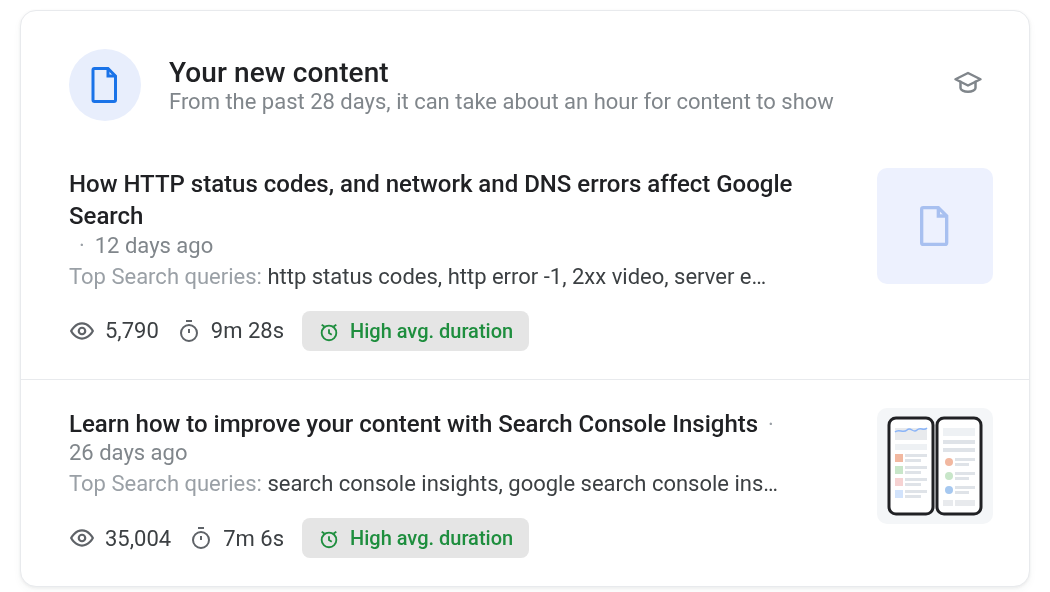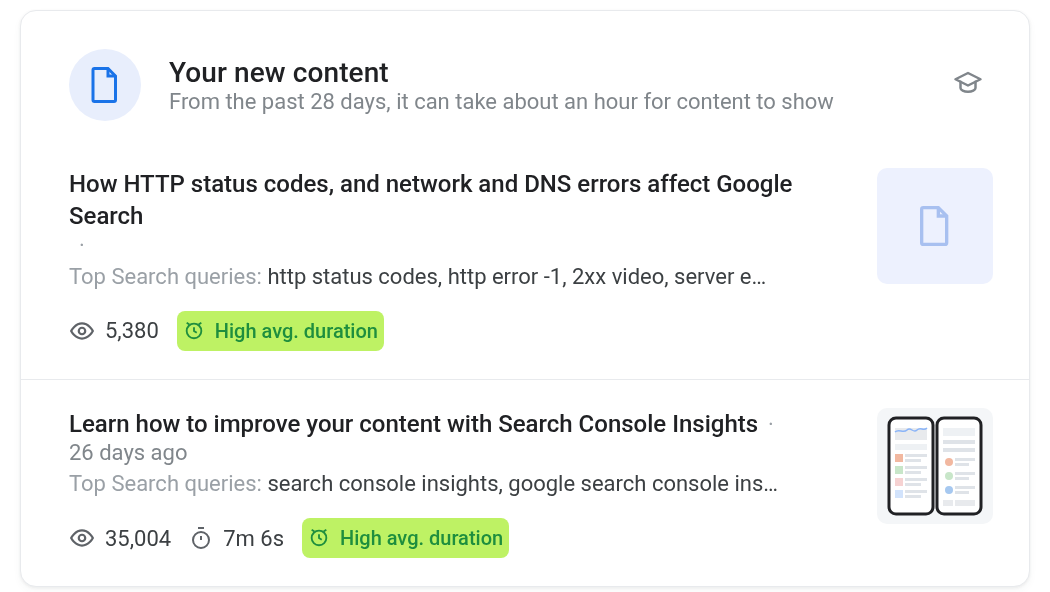--- a/index.html
+++ b/index.html
@@ -48,25 +48,25 @@
   .queries-line {
     font-size: 22px; color: #3c4043; margin-top: 6px;
     white-space: nowrap; overflow: hidden; text-overflow: ellipsis;
     max-width: 780px;
   }
   .queries-label { color: #9aa0a6; }
   .stats-line { display: flex; align-items: center; gap: 18px; margin-top: 22px; font-size: 22px; color: #3c4043; }
   .stat { display: inline-flex; align-items: center; gap: 10px; }
   .stat .ic { color: #5f6368; }
   .badge {
-    display: inline-flex; align-items: flex-start; gap: 10px;
-    background: #bef264;
+    display: inline-flex; align-items: flex-end; gap: 10px;
+    background: #e5e5e5;
     color: #1e8e3e;
     font-size: 20px; font-weight: 500;
-    padding: 8px 6px;
+    padding: 8px 16px;
     border-radius: 8px;
   }
   .thumb {
     flex: 0 0 auto; width: 116px; height: 116px;
     border-radius: 10px;
     background: #edf1fe;
     display: flex; align-items: center; justify-content: center;
     overflow: hidden;
   }
   .thumb svg { display: block; }
@@ -100,33 +100,44 @@
     </div>
   </div>
 
   <div class="list">
 
     <div class="row">
       <div class="row-main">
         <div class="row-title-line">
           <span class="row-title">How HTTP status codes, and network and DNS errors affect Google Search</span>
           <span class="row-sep">·</span>
+          <span class="row-age">12 days ago</span>
         </div>
         <div class="queries-line">
           <span class="queries-label">Top Search queries: </span><span>http status codes, http error -1, 2xx video, server e…</span>
         </div>
         <div class="stats-line">
           <span class="stat">
             <span class="ic">
               <svg width="26" height="26" viewBox="0 0 24 24" fill="none" stroke="#5f6368" stroke-width="2">
                 <path d="M2 12s3.5-7 10-7 10 7 10 7-3.5 7-10 7S2 12 2 12z"></path>
                   <circle cx="12" cy="12" r="3"></circle>
               </svg>
             </span>
-            <span>5,380</span>
+            <span>5,790</span>
+          </span>
+          <span class="stat">
+            <span class="ic">
+              <svg width="24" height="24" viewBox="0 0 24 24" fill="none" stroke="#5f6368" stroke-width="2">
+                <circle cx="12" cy="14" r="8"></circle>
+                  <path d="M12 10v4"></path>
+                  <path d="M9 2h6"></path>
+              </svg>
+            </span>
+            <span>9m 28s</span>
           </span>
           <span class="badge">
             <span class="ic">
               <svg width="22" height="22" viewBox="0 0 24 24" fill="none" stroke="#1e8e3e" stroke-width="2">
                 <circle cx="12" cy="13" r="8"></circle>
                   <path d="M12 9v4l3 2"></path>
                   <path d="M4 4l3 2"></path>
                   <path d="M20 4l-3 2"></path>
               </svg>
             </span>

